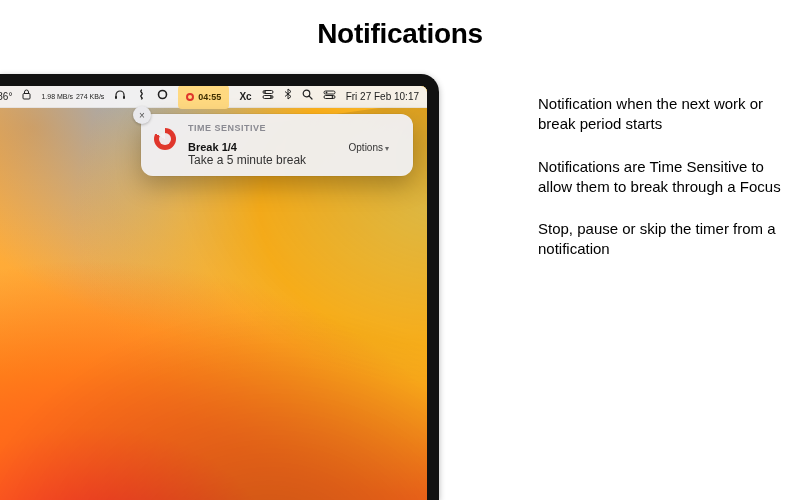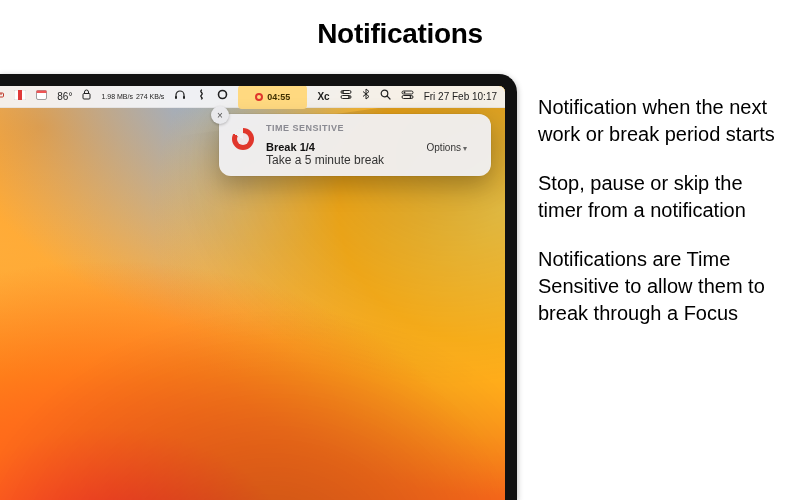--- a/index.html
+++ b/index.html
@@ -29,21 +29,21 @@
   }
   .laptop-wrap {
     position: relative;
     width: 530px;
     height: 426px;
   }
   .bezel {
     position: absolute;
     left: 0;
     top: 0;
-    width: 517px;
+    width: 439px;
     height: 426px;
     border: 12px solid #111;
     border-top-right-radius: 18px;
     border-left: none;
     border-bottom: none;
     overflow: hidden;
     box-shadow: 0 2px 6px rgba(0,0,0,0.3);
   }
   .screen {
     position: absolute;
@@ -90,21 +90,21 @@
     align-items: center;
     gap: 10px;
     margin-right: auto;
     padding-left: 4px;
   }
   .mb-item { display: inline-flex; align-items: center; gap: 3px; line-height: 22px; white-space: nowrap; }
   .mb-temp { font-weight: 500; }
   .mb-net { line-height: 8px; font-size: 7px; text-align: right; }
   .timer-pill {
     display: inline-flex; align-items: center; gap: 4px;
-    background: #ffd980; border-radius: 4px; padding: 1px 17px;
+    background: #ffd980; border-radius: 4px; padding: 1px 8px;
     font-weight: 600; font-size: 9px;
     color: #413000;
   }
   .timer-dot {
     width: 8px; height: 8px; border-radius: 50%;
     border: 2px solid #e0362c;
   }
   .ico { display:inline-block; }
 
   
@@ -177,21 +177,21 @@
     padding: 3px 10px;
     cursor: pointer;
   }
 
   
   .copy {
     flex: 1;
     padding: 20px 18px 0 8px;
   }
   .copy p {
-    font-size: 20px;
+    font-size: 15px;
     line-height: 1.35;
     color: #000;
     margin-bottom: 22px;
   }
 </style>
 </head>
 <body>
 
 <h1 class="page-title">Notifications</h1>
 
@@ -321,17 +321,17 @@
           </div>
         </div>
 
 
       </div>
     </div>
   </div>
 
   <div class="copy">
     <p>Notification when the next work or break period starts</p>
+    <p>Notifications are Time Sensitive to allow them to break through a Focus</p>
     <p>Stop, pause or skip the timer from a notification</p>
-    <p>Notifications are Time Sensitive to allow them to break through a Focus</p>
   </div>
 
 </div>
 
 </body></html>

